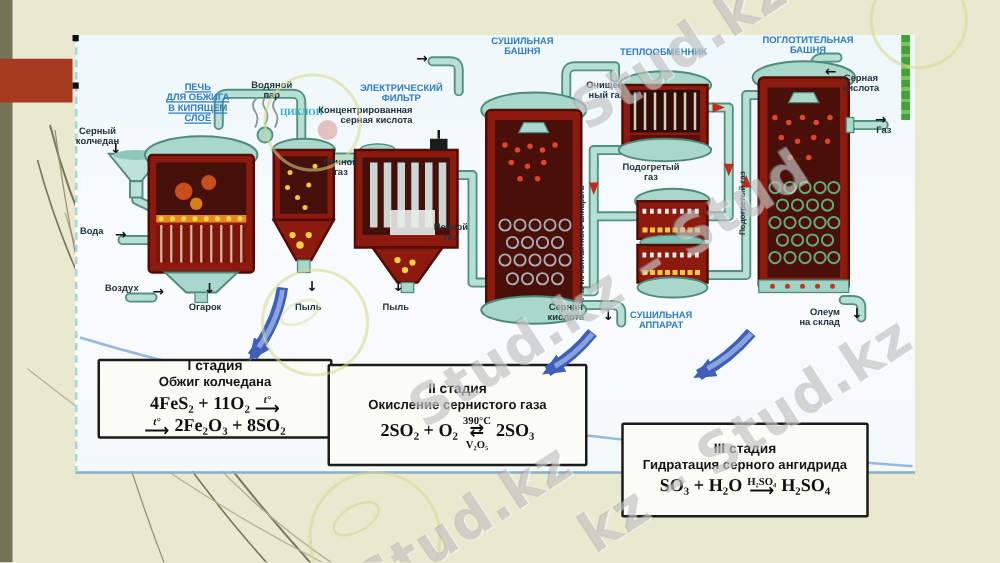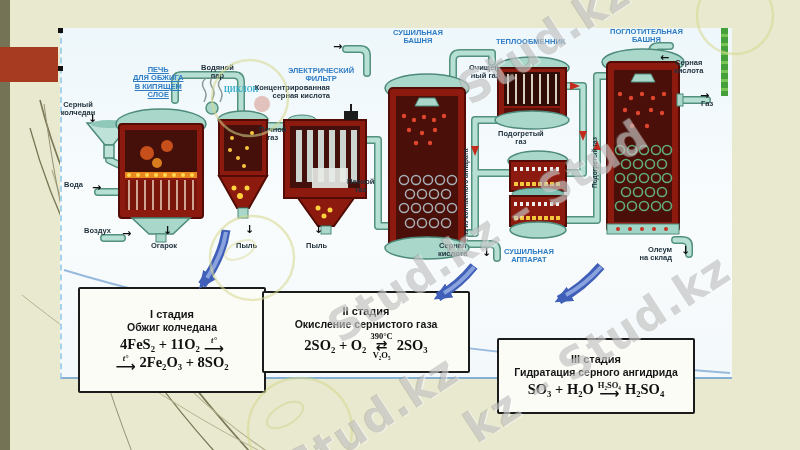--- a/index.html
+++ b/index.html
@@ -382,21 +382,21 @@
   <span class="arr" style="left:122px;top:228px;">→</span>
   <span class="arr" style="left:163px;top:225px;">↓</span>
   <span class="arr" style="left:245px;top:224px;">↓</span>
   <span class="arr" style="left:314px;top:224px;">↓</span>
   <span class="arr" style="left:333px;top:41px;">→</span>
   <span class="arr" style="left:482px;top:247px;">↓</span>
   <span class="arr" style="left:660px;top:52px;">←</span>
   <span class="arr" style="left:700px;top:90px;">→</span>
   <span class="arr" style="left:681px;top:245px;">↓</span>
 
-  <div class="stage" style="left:78px;top:287px;width:188px;height:106px;">
+  <div class="stage" style="left:78px;top:287px;width:188px;height:64px;">
     <div class="t">I стадия</div>
     <div class="s">Обжиг колчедана</div>
     <div class="eq">
       <span>4FeS₂ + 11O₂</span>
       <span class="rx">
           <span class="top it">t°</span>
           <span class="mid">⟶</span>
         </span>
     </div>
     <div class="eq" style="margin-top:0;">

